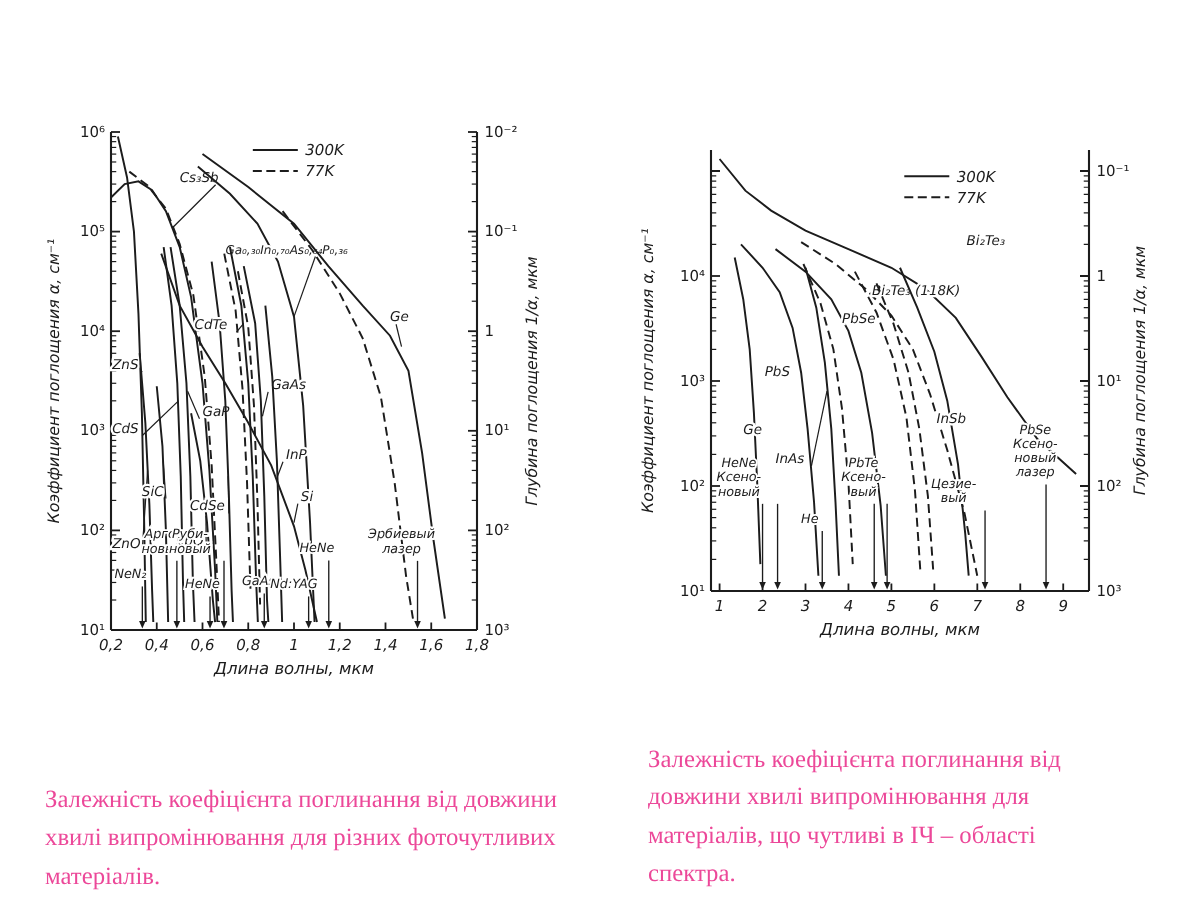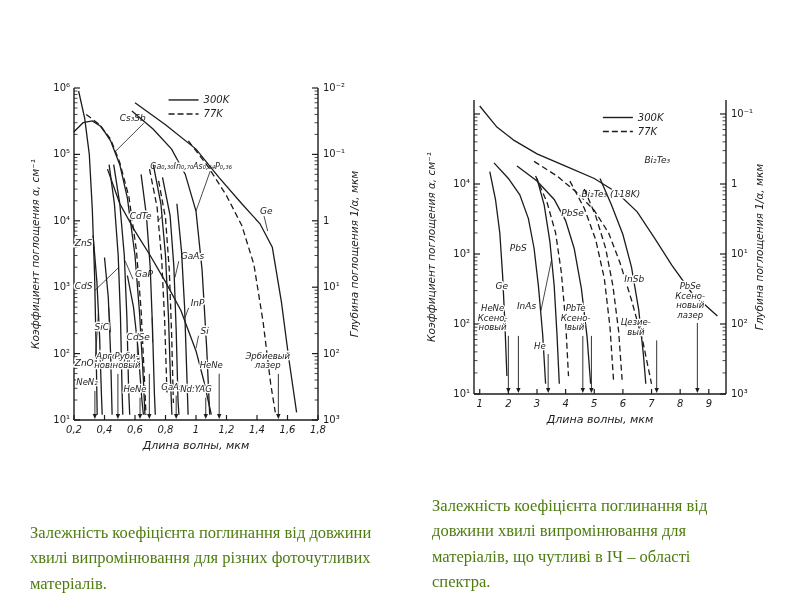--- a/index.html
+++ b/index.html
@@ -2,21 +2,21 @@
 <html><head>
 <meta charset="utf-8">
 <style>
   html,body{margin:0;padding:0;background:#fff;}
   .page{position:relative;width:800px;height:600px;background:#ffffff;overflow:hidden;
         font-family:"Liberation Serif",serif;color:#000;}
   .fig{position:absolute;margin:0;padding:0;}
   .fig-left{left:28px;top:70px;width:340px;height:402px;}
   .fig-right{left:424px;top:84px;width:350px;height:362px;}
   .chart{width:100%;height:100%;}
-  .caption{position:absolute;font-size:16.5px;line-height:1.55;color:#4d7c0f;}
+  .caption{position:absolute;font-size:16.5px;line-height:1.55;color:#ec4899;}
   .caption-left{left:30px;top:503px;width:348px;}
   .caption-right{left:432px;top:476px;width:316px;}
 </style>
 </head>
 <body>
 
 <div class="page">
 
   <figure class="fig fig-left">
     <div id="chart-0" class="chart"><svg viewBox="0 0 336 400" width="336" height="400">

